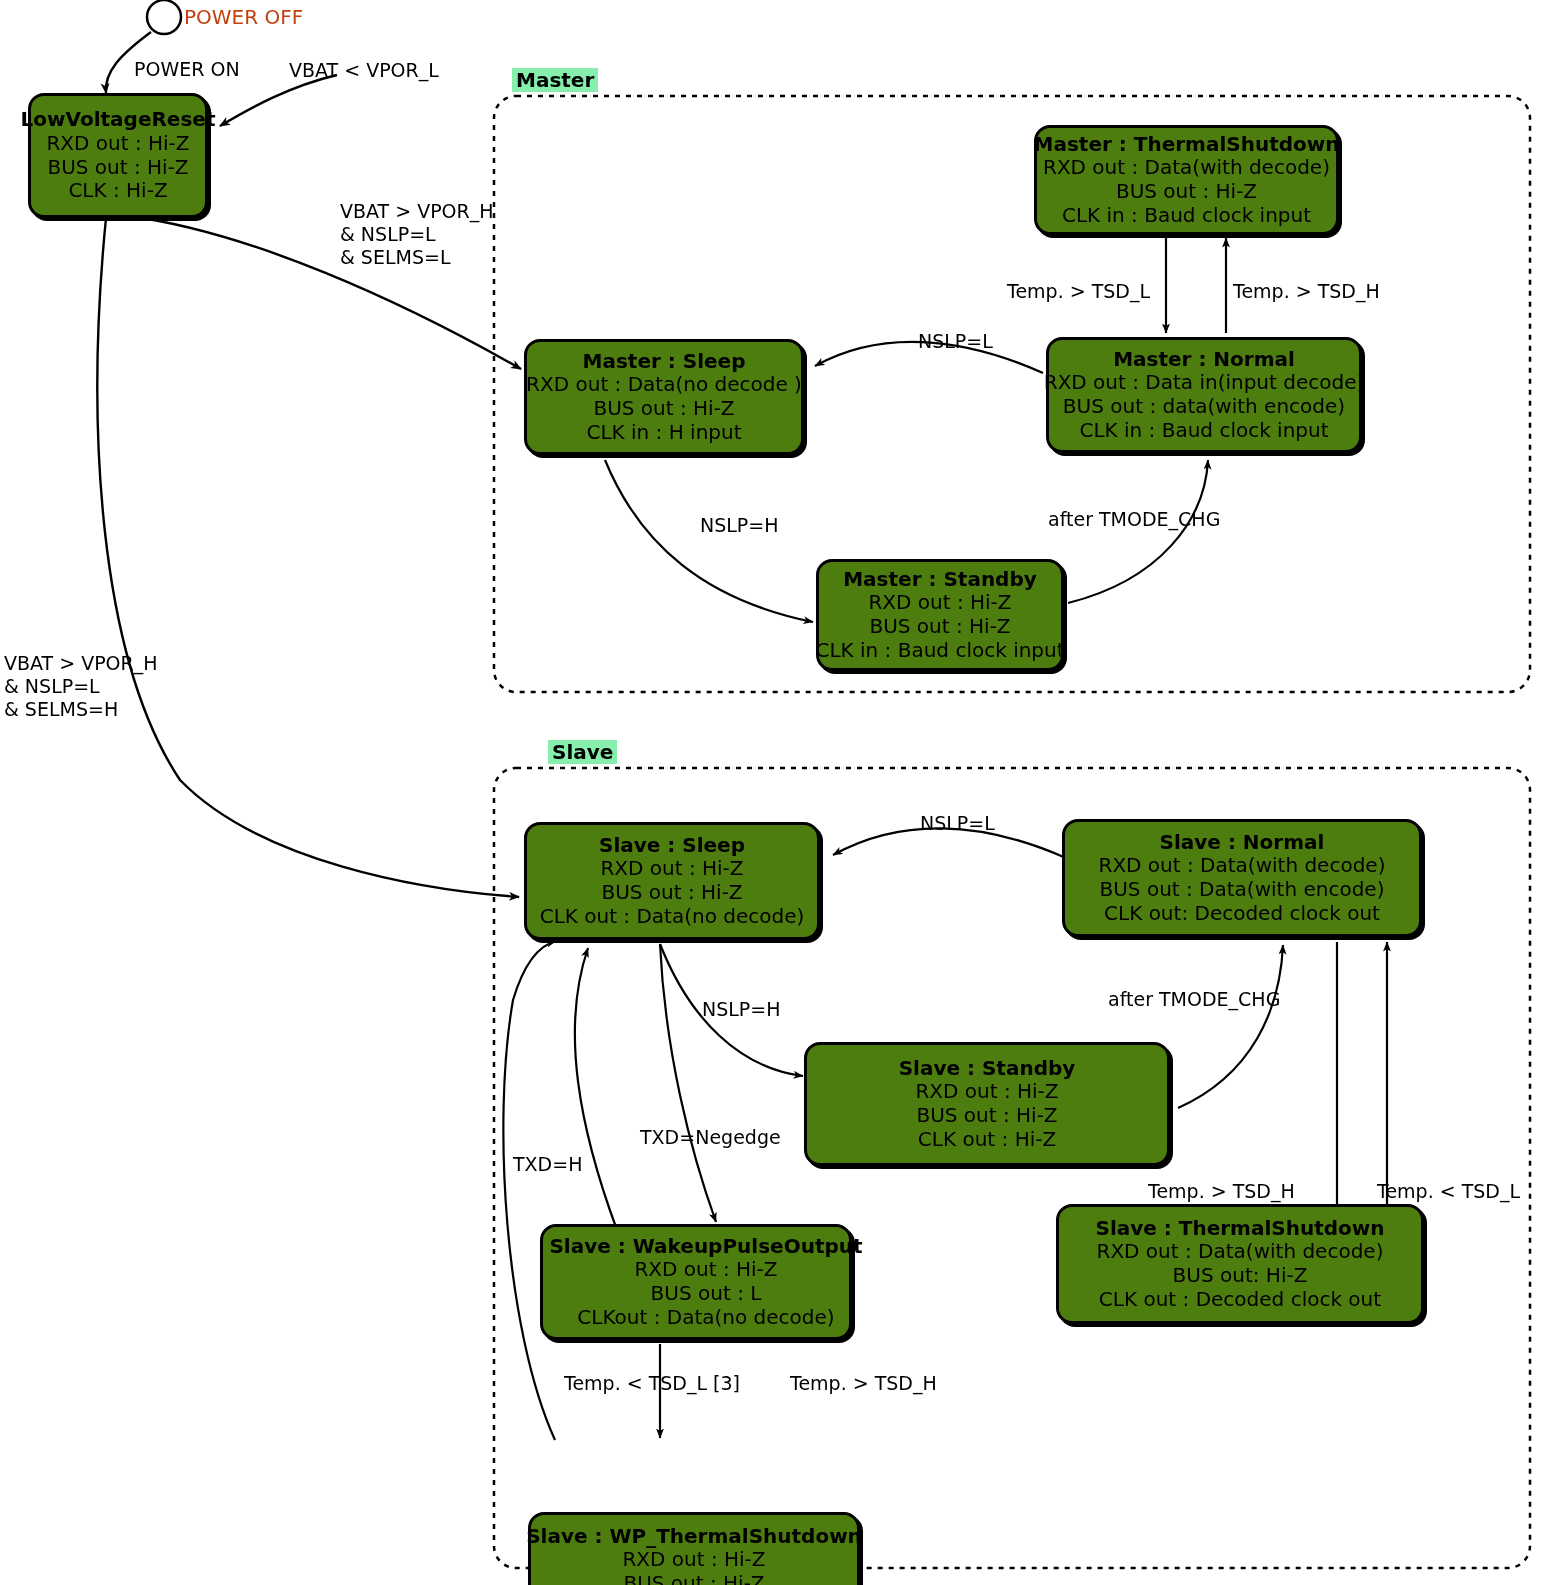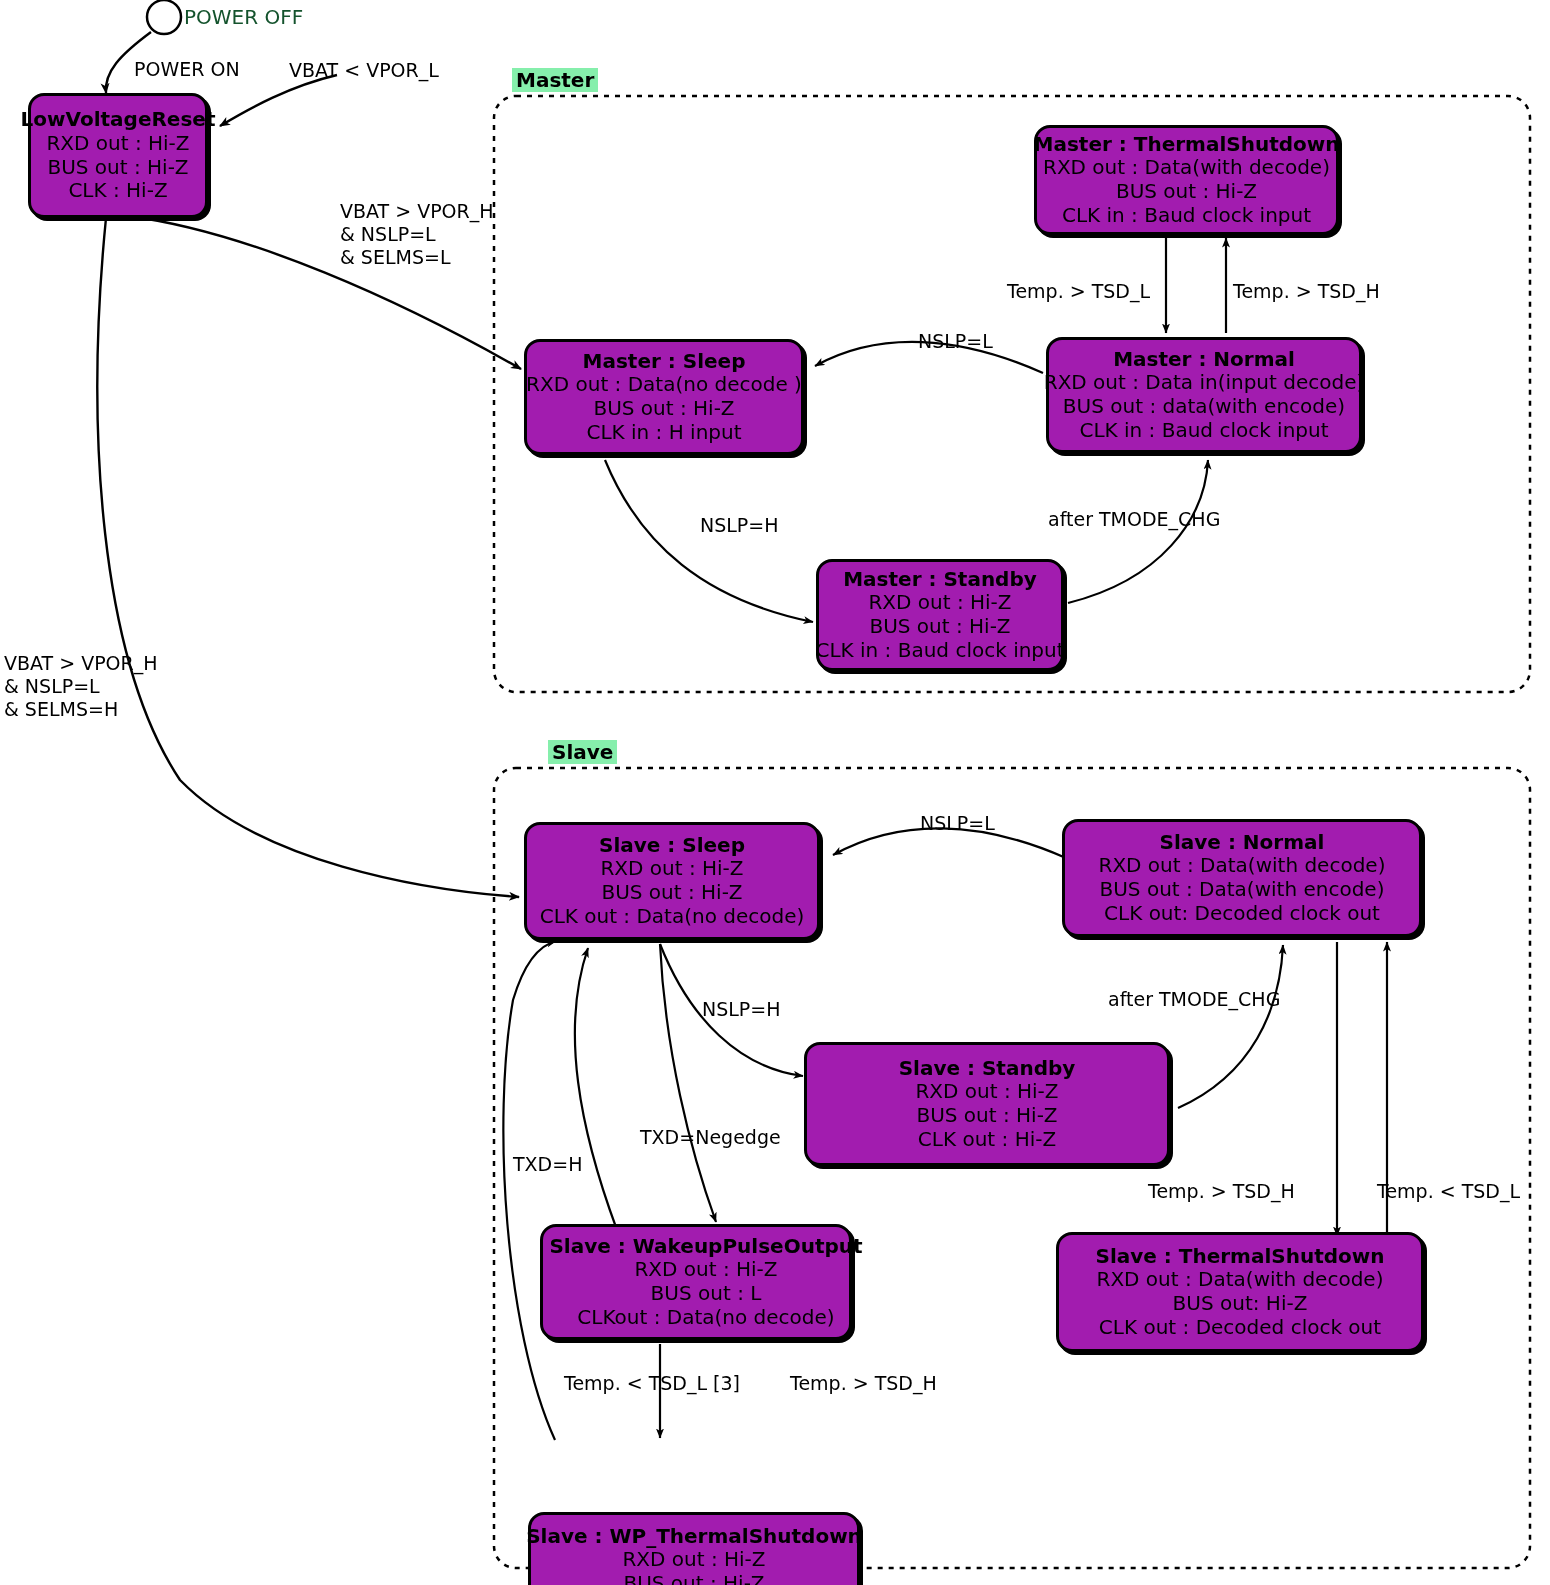--- a/index.html
+++ b/index.html
@@ -20,21 +20,21 @@
     left: 0;
     top: 0;
     width: 1550px;
     height: 1585px;
   }
   .state-box {
     position: absolute;
     box-sizing: border-box;
     border: 3px solid #000;
     border-radius: 16px;
-    background: #a21caf;
+    background: #4d7c0f;
     display: flex;
     flex-direction: column;
     align-items: center;
     justify-content: center;
     text-align: center;
     box-shadow: 3px 3px 0 #000;
     z-index: 3;
   }
   .state-title {
     font-weight: bold;
@@ -62,21 +62,21 @@
     position: absolute;
     font-size: 19px;
     color: #000;
     white-space: pre;
     line-height: 1.2;
     z-index: 4;
   }
   .start-label {
     position: absolute;
     font-size: 20px;
-    color: #14532d;
+    color: #c2410c;
     white-space: nowrap;
     z-index: 4;
   }
 </style>
 </head>
 <body>
 
 <div id="root">
 
   <svg class="layer" viewBox="0 0 1550 1585">
@@ -192,21 +192,21 @@
     <div class="state-line">CLK out : Hi-Z</div>
   </div>
 
   <div class="state-box" style="left:540px; top:1224px; width:312px; height:116px;padding-left:20px;">
     <div class="state-title">Slave : WakeupPulseOutput</div>
     <div class="state-line">RXD out : Hi-Z</div>
     <div class="state-line">BUS out : L</div>
     <div class="state-line">CLKout : Data(no decode)</div>
   </div>
 
-  <div class="state-box" style="left:1056px; top:1232px; width:368px; height:120px;">
+  <div class="state-box" style="left:1056px; top:1204px; width:368px; height:120px;">
     <div class="state-title">Slave : ThermalShutdown</div>
     <div class="state-line">RXD out : Data(with decode)</div>
     <div class="state-line">BUS out: Hi-Z</div>
     <div class="state-line">CLK out : Decoded clock out</div>
   </div>
 
   <div class="state-box" style="left:528px; top:1512px; width:332px; height:120px;">
     <div class="state-title">Slave : WP_ThermalShutdown</div>
     <div class="state-line">RXD out : Hi-Z</div>
     <div class="state-line">BUS out : Hi-Z</div>

